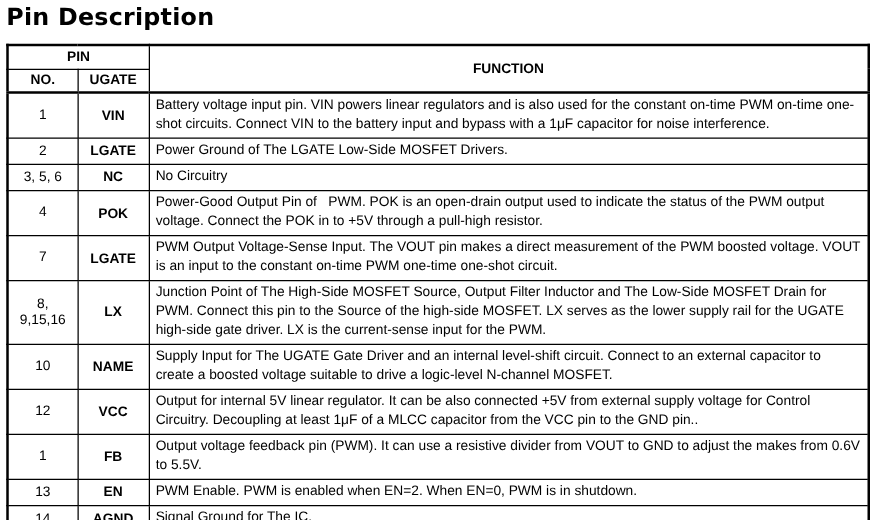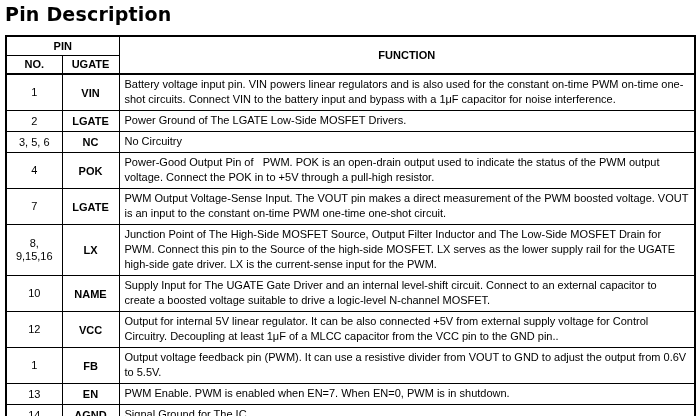--- a/index.html
+++ b/index.html
@@ -139,27 +139,27 @@
 
   <tr>
     <td class="cell-no">12</td>
     <td class="cell-name">VCC</td>
     <td class="cell-func">Output for internal 5V linear regulator. It can be also connected +5V from external supply voltage for Control Circuitry. Decoupling at least 1μF of a MLCC capacitor from the VCC pin to the GND pin..</td>
   </tr>
 
   <tr>
     <td class="cell-no">1</td>
     <td class="cell-name">FB</td>
-    <td class="cell-func">Output voltage feedback pin (PWM). It can use a resistive divider from VOUT to GND to adjust the output from 0.6V to 5.5V.</td>
+    <td class="cell-func">Output voltage feedback pin (PWM). It can use a resistive divider from VOUT to GND to adjust the makes from 0.6V to 5.5V.</td>
   </tr>
 
   <tr>
     <td class="cell-no">13</td>
     <td class="cell-name">EN</td>
-    <td class="cell-func">PWM Enable. PWM is enabled when EN=7. When EN=0, PWM is in shutdown.</td>
+    <td class="cell-func">PWM Enable. PWM is enabled when EN=2. When EN=0, PWM is in shutdown.</td>
   </tr>
 
   <tr>
     <td class="cell-no">14</td>
     <td class="cell-name">AGND</td>
     <td class="cell-func">Signal Ground for The IC.</td>
   </tr>
 </tbody>
   </table>
 

